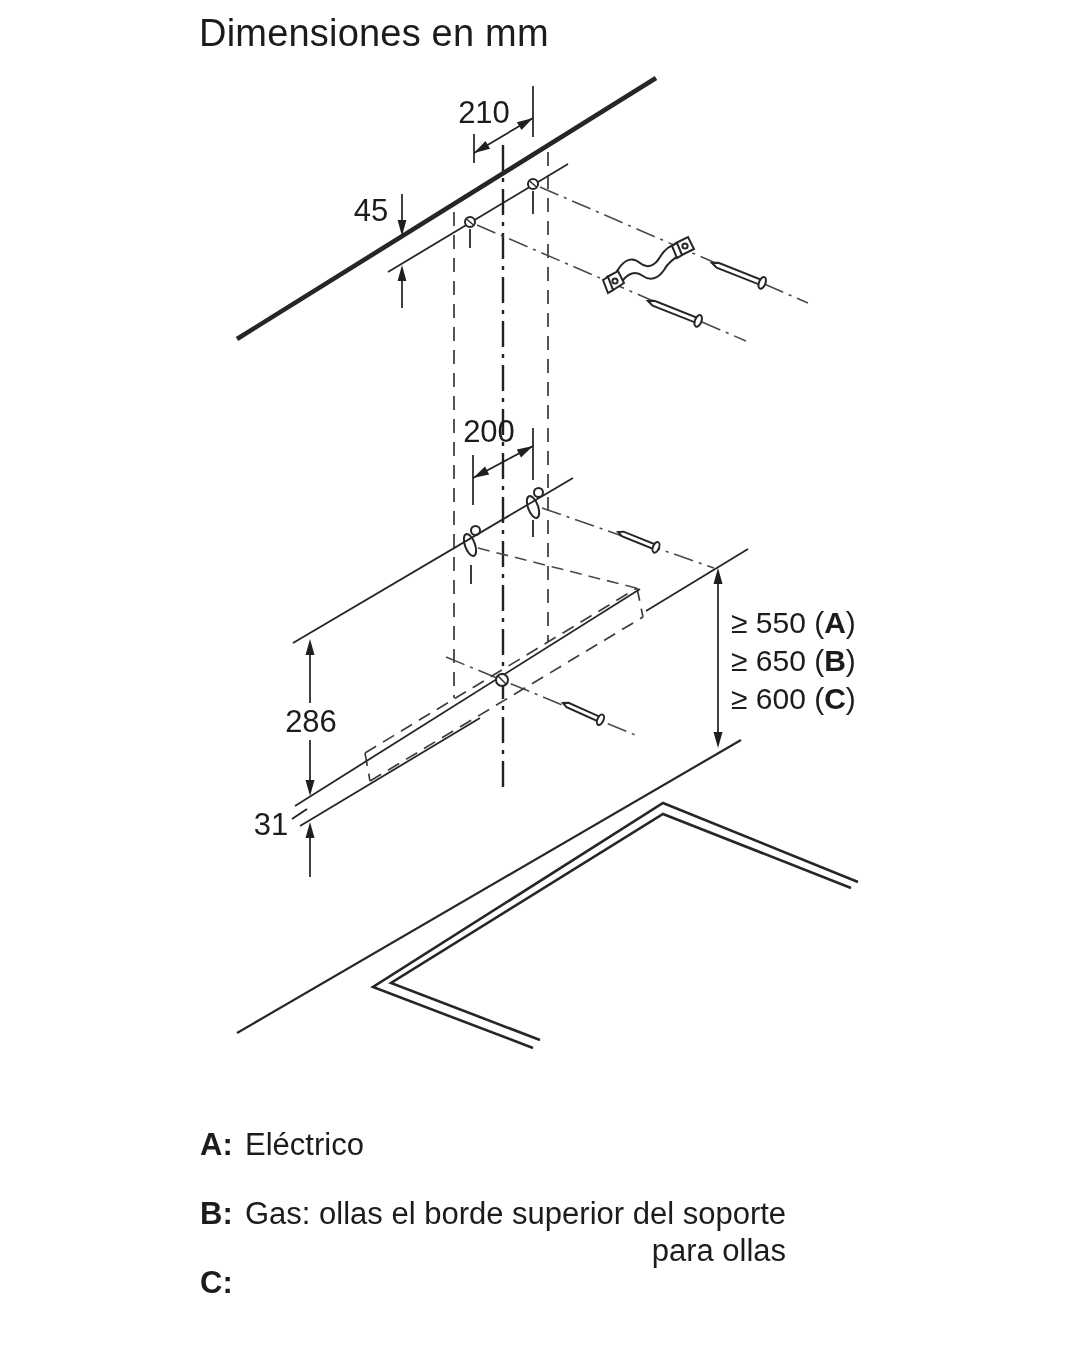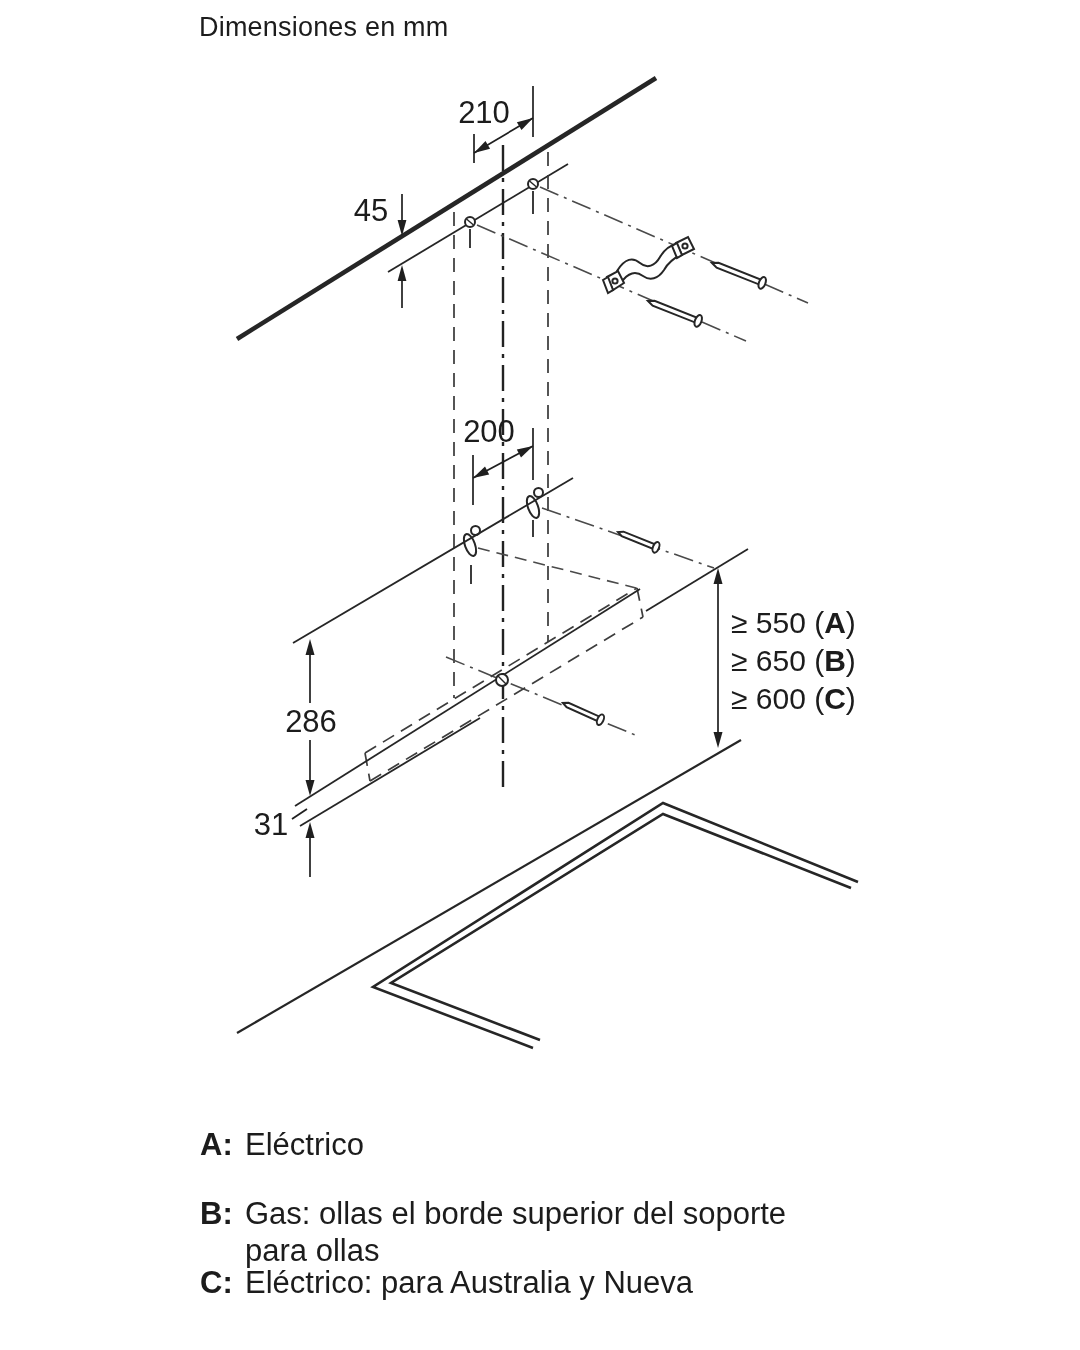--- a/index.html
+++ b/index.html
@@ -1,23 +1,23 @@
 <!DOCTYPE html>
 <html><head>
 <meta charset="utf-8">
 <style>
   html,body{margin:0;padding:0;background:#ffffff;}
   body{width:1080px;height:1350px;position:relative;overflow:hidden;
        font-family:"Liberation Sans", sans-serif;color:#1c1c1c;}
   .stage{position:absolute;left:0;top:0;width:1080px;height:1350px;}
-  .page-title{position:absolute;left:199px;top:12px;font-size:27px;letter-spacing:.2px;}
+  .page-title{position:absolute;left:199px;top:12px;font-size:38px;letter-spacing:.2px;}
   .legend{position:absolute;left:0;top:0;width:1080px;}
   .legend-row{position:absolute;display:flex;font-size:31px;line-height:37px;}
   .legend-key{font-weight:bold;width:45px;flex:0 0 45px;}
-  .legend-lines{display:flex;flex-direction:column;}
+  .legend-lines{display:flex;flex-direction:column;align-items:flex-end;}
   svg text{font-family:"Liberation Sans", sans-serif;fill:#1c1c1c;}
   .dim-label{font-size:31px;}
   .clr-label{font-size:30px;}
   .b{font-weight:bold;}
   .solid{stroke:#262626;fill:none;}
   .thin{stroke-width:1.8;}
   .med{stroke-width:2.2;}
   .thick{stroke-width:4.6;}
   .edge{stroke-width:2.6;}
   .dashv{stroke:#383838;stroke-width:1.7;fill:none;stroke-dasharray:14 9;}
@@ -215,18 +215,17 @@
     <div class="legend-row" style="left:200px;top:1195px;">
       <span class="legend-key">B:</span>
       <span class="legend-lines">
         <span>Gas: ollas el borde superior del soporte</span>
         <span>para ollas</span>
       </span>
     </div>
     <div class="legend-row" style="left:200px;top:1264px;">
       <span class="legend-key">C:</span>
       <span class="legend-lines">
-        <span>Eléctrico: para Australia y Nueva</span>
       </span>
     </div>
   </div>
 
 </div>
 
 </body></html>

